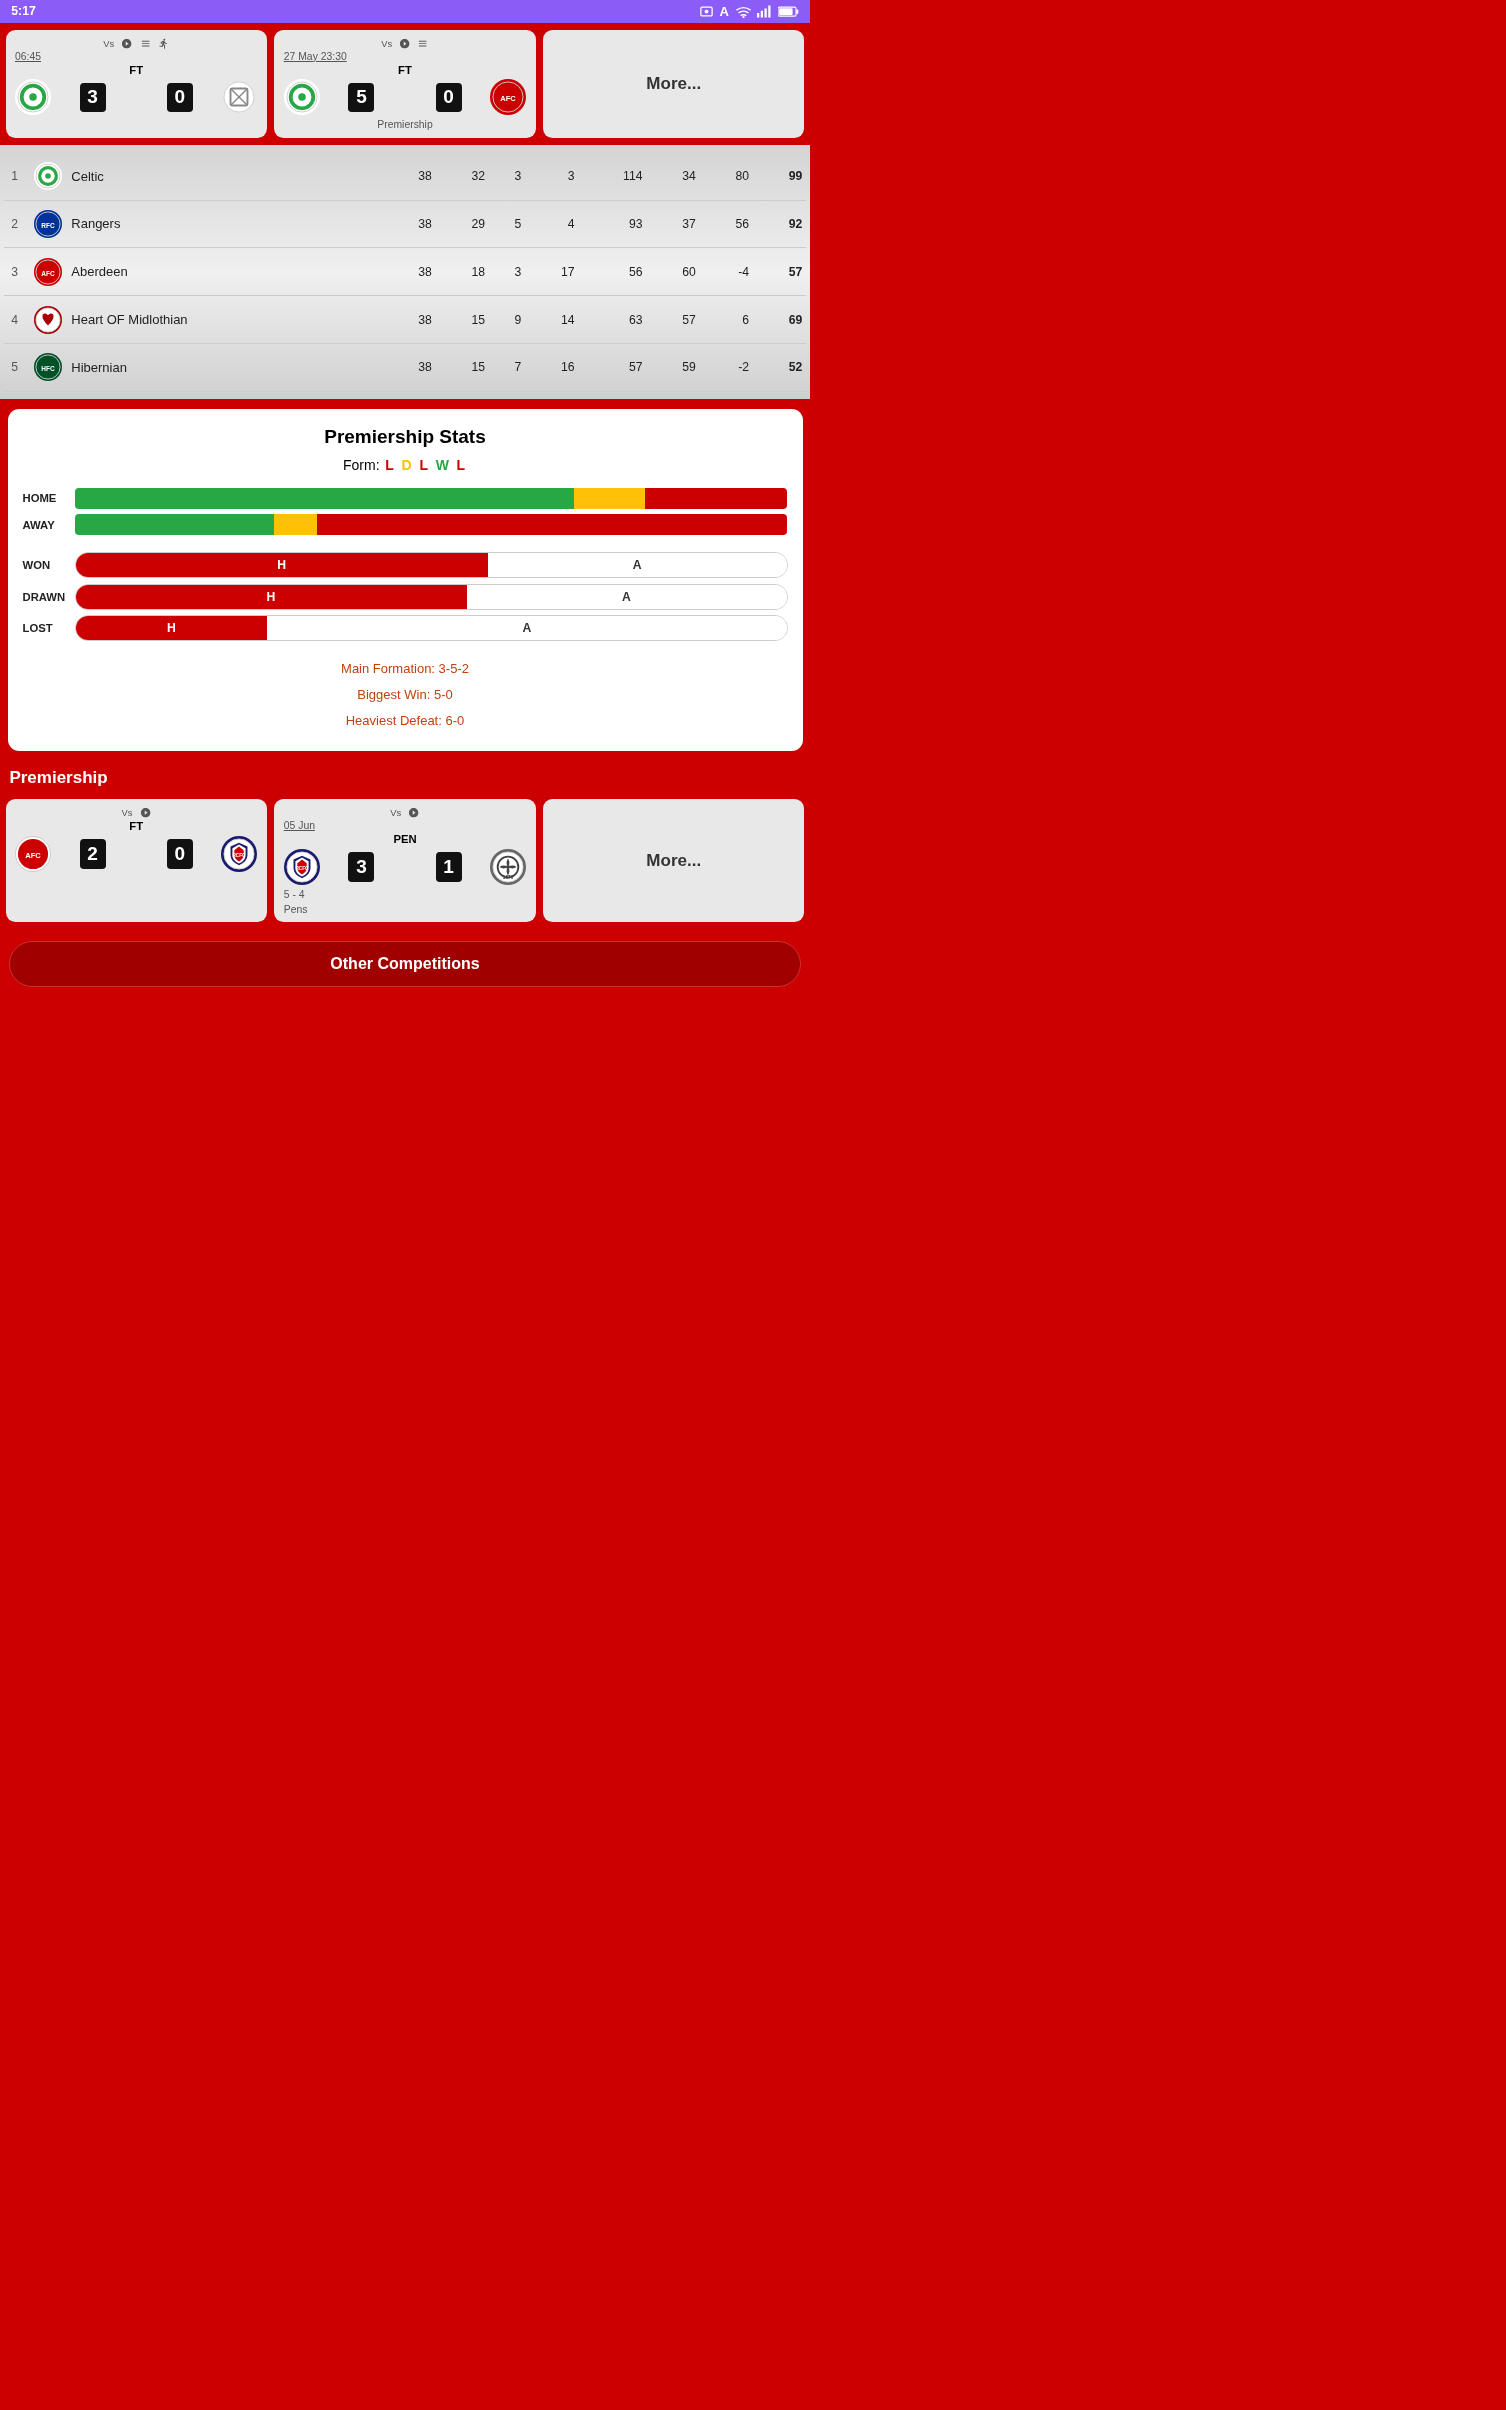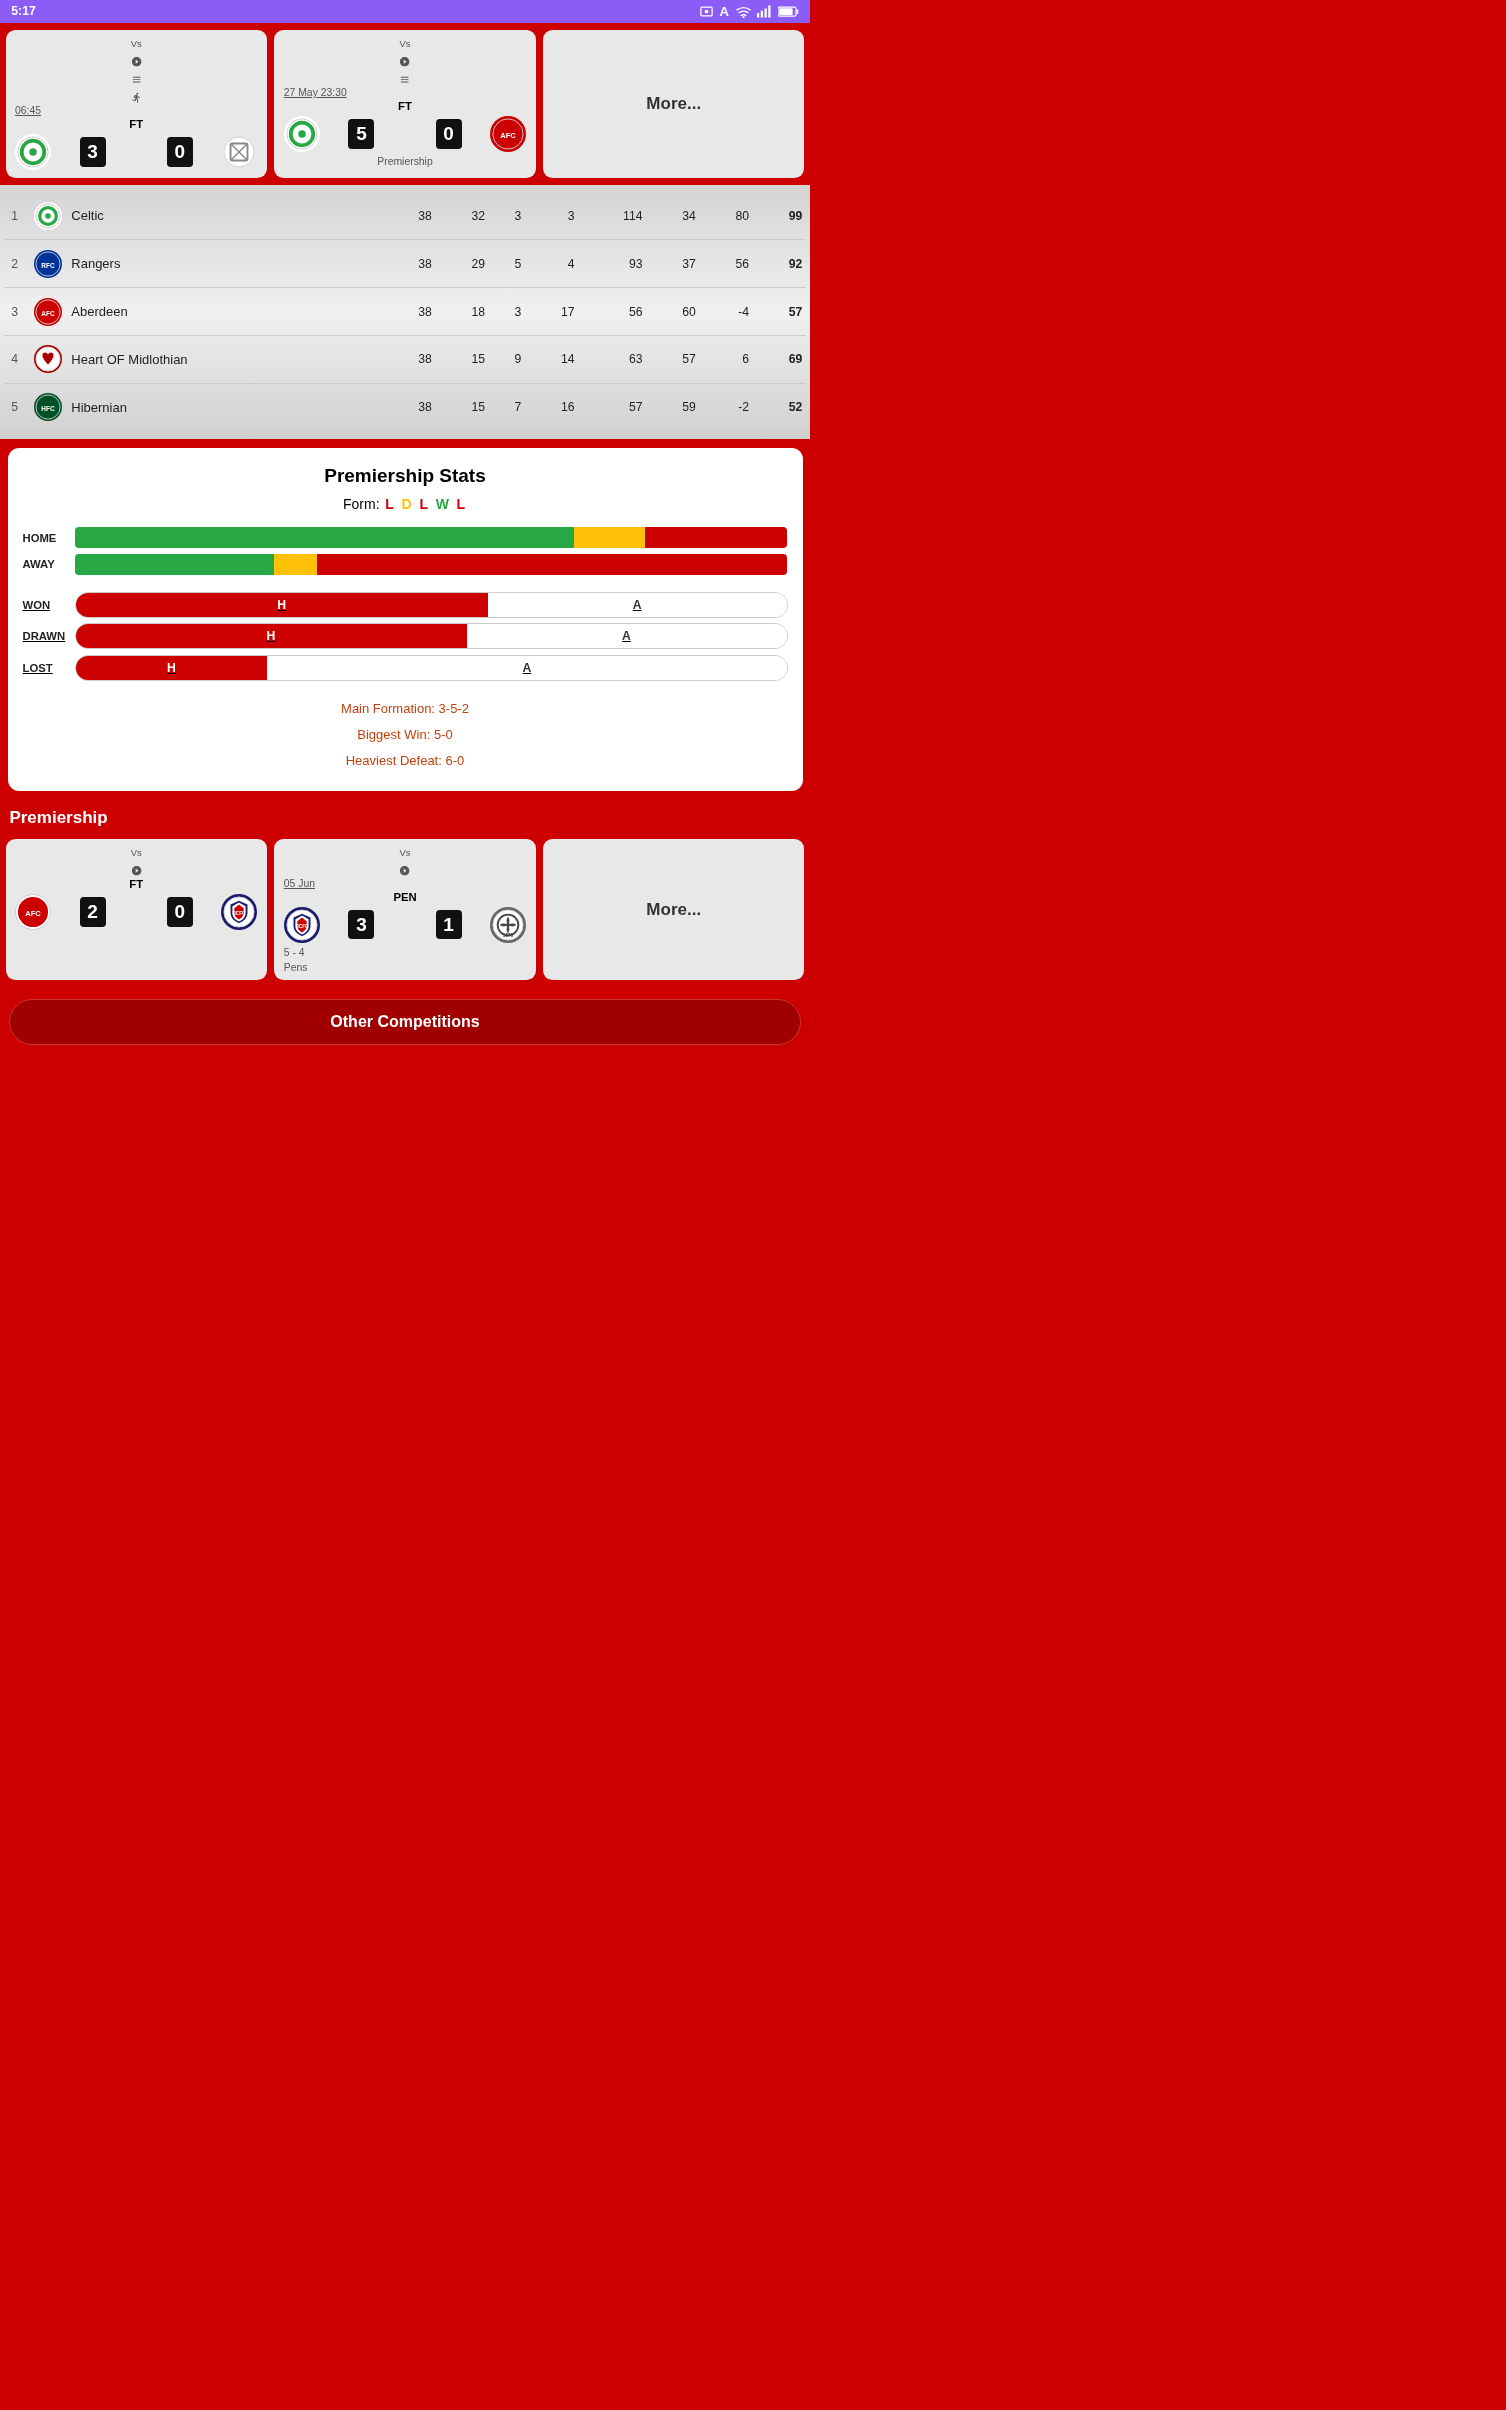--- a/index.html
+++ b/index.html
@@ -90,21 +90,20 @@
     }
     .score-separator { color: #333; font-size: 13px; margin: 0 1.9px; }
     .vs-icons {
       font-size: 9.4px;
       color: #555;
       display: flex;
       align-items: center;
       gap: 7px;
       justify-content: center;
       margin-bottom: 1.9px;
-      flex-direction: column;
     }
     .match-league {
       text-align: center;
       font-size: 10.4px;
       color: #555;
       margin-top: 3.8px;
     }
 
     
     .table-section {
@@ -198,21 +197,20 @@
       flex: 1;
       height: 21px;
       background: transparent;
       position: relative;
     }
 
     .bar-split-row {
       display: flex;
       align-items: center;
       margin-bottom: 5.6px;
-      text-decoration: underline;
     }
     .bar-split-container {
       flex: 1;
       height: 26px;
       border-radius: 13px;
       border: 1.4px solid #ccc;
       overflow: hidden;
       display: flex;
     }
     .bar-split-left {

